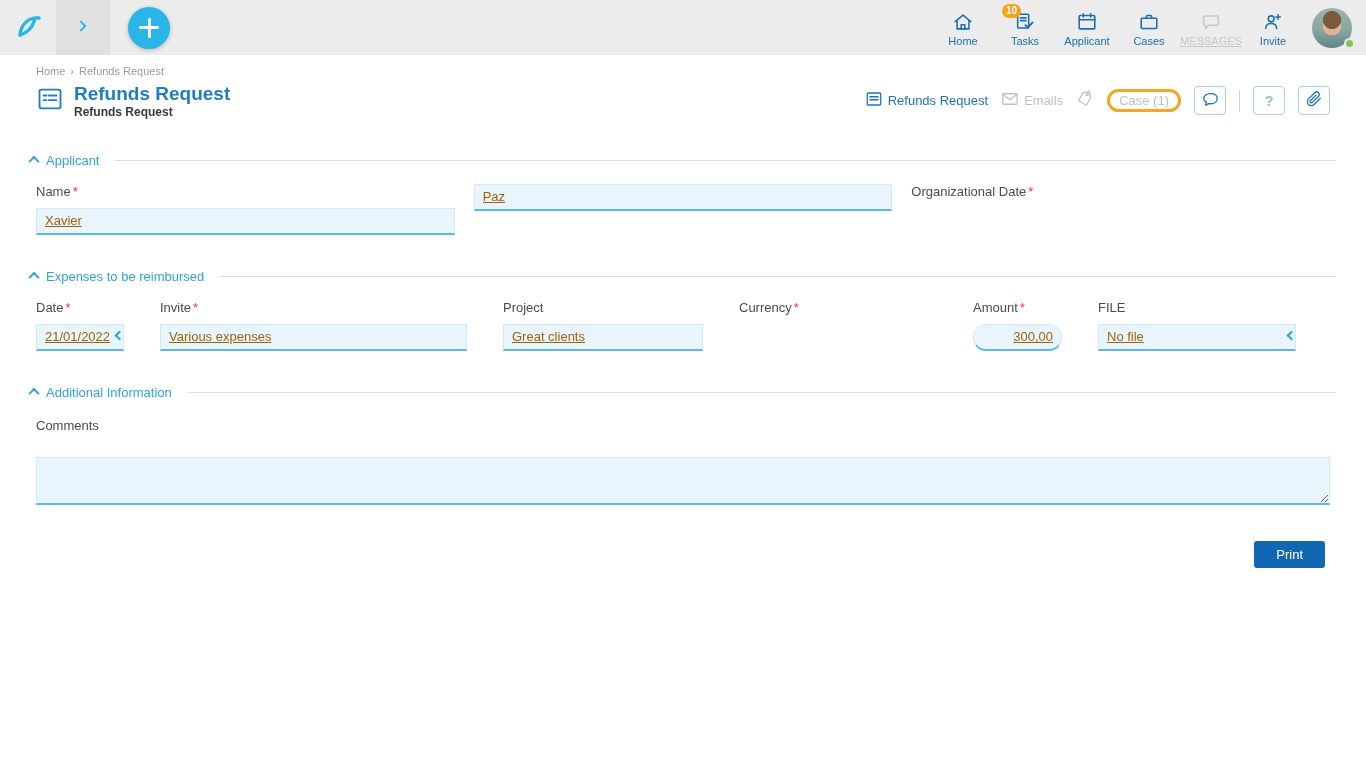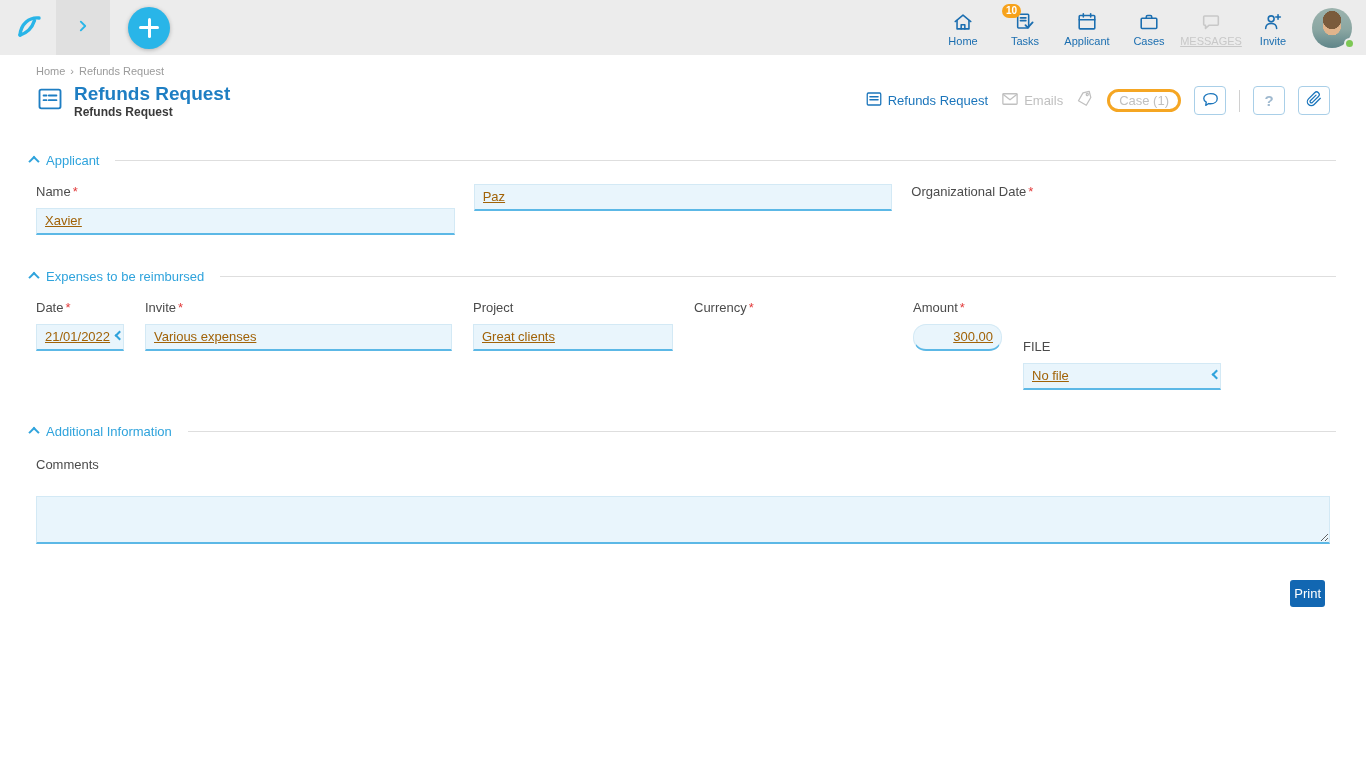--- a/index.html
+++ b/index.html
@@ -52,38 +52,38 @@
   .help-txt { color:#9fb9cf; font-weight:bold; font-size:15px; }
 
   
   .section-header { display:flex; align-items:center; gap:8px; color:#2fa3dc; font-size:13px; margin:34px 30px 0; }
   .caret-up { width:8px; height:8px; border-top:2px solid #2fa3dc; border-left:2px solid #2fa3dc;
               transform:rotate(45deg) translate(1px,1px); cursor:pointer; flex:0 0 auto; }
   .rule { flex:1; height:1px; background:#dedede; margin-left:8px; }
 
   .row { display:flex; margin:16px 36px 0; }
   .row3 { gap:19px; } .row3 .field { flex:1; }
-  .rowx { gap:21px; }
+  .rowx { gap:36px; }
   .field-label { font-size:13px; color:#4b4b4b; margin-bottom:9px; }
   .req { color:#e23b3b; margin-left:2px; }
   .input { height:27px; width:100%; background:#e9f5fc; border:1px solid #d3e9f5; border-bottom:2px solid #5cb8e6;
            padding:0 8px; font:13px "Liberation Sans", sans-serif; color:#a16207; outline:none;text-decoration:underline; }
   .input.right { text-align:right;border-radius:13px; }
   .input-wrap { position:relative; }
   .chev-left { position:absolute; right:1px; top:50%; width:7px; height:7px; margin-top:-5px;
                border-top:2px solid #2fa3dc; border-left:2px solid #2fa3dc; transform:rotate(-45deg); cursor:pointer; }
   .w-date{width:88px;} .w-concept{width:307px;} .w-project{width:200px;}
-  .w-currency{width:198px;} .w-amount{width:89px;} .w-file{width:198px;margin-top:39px;}
+  .w-currency{width:198px;} .w-amount{width:89px;} .w-file{width:198px;}
 
   .textarea { display:block; margin:12px 36px 0; width:calc(100% - 72px); height:48px; background:#e9f5fc;
               border:1px solid #d3e9f5; border-bottom:2px solid #5cb8e6; resize:vertical;
               font:13px "Liberation Sans", sans-serif; color:#222; padding:6px 8px; outline:none; }
 
   .print-row { margin:36px 41px 0 0; text-align:right; }
-  .print-btn { background:#1267b2; color:#fff; border:none; border-radius:3px; padding:6px 4px;
+  .print-btn { background:#1267b2; color:#fff; border:none; border-radius:3px; padding:6px 22px;
                font:13px "Liberation Sans", sans-serif; cursor:pointer; }
 </style>
 </head>
 <body>
 
 <div class="page">
 
   <div class="topbar">
     <div class="logo-box">
       <span>

